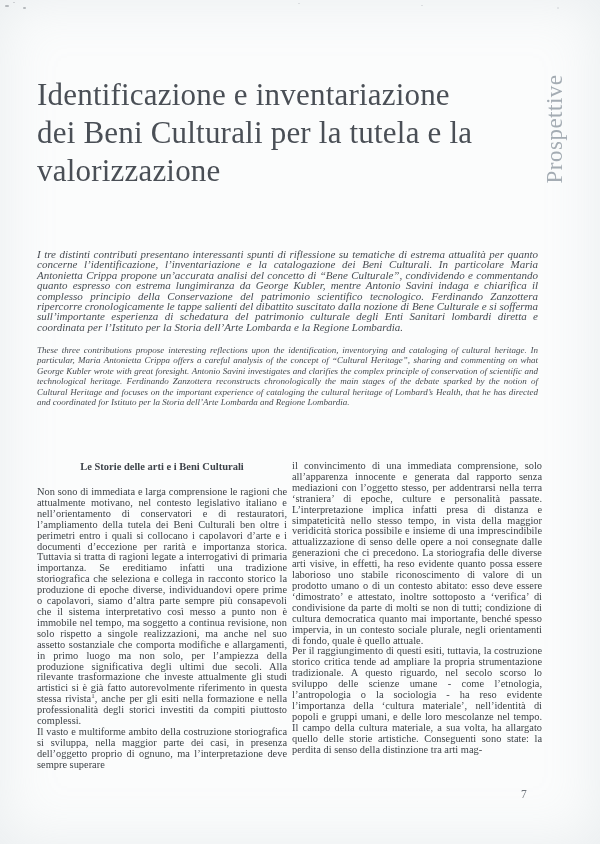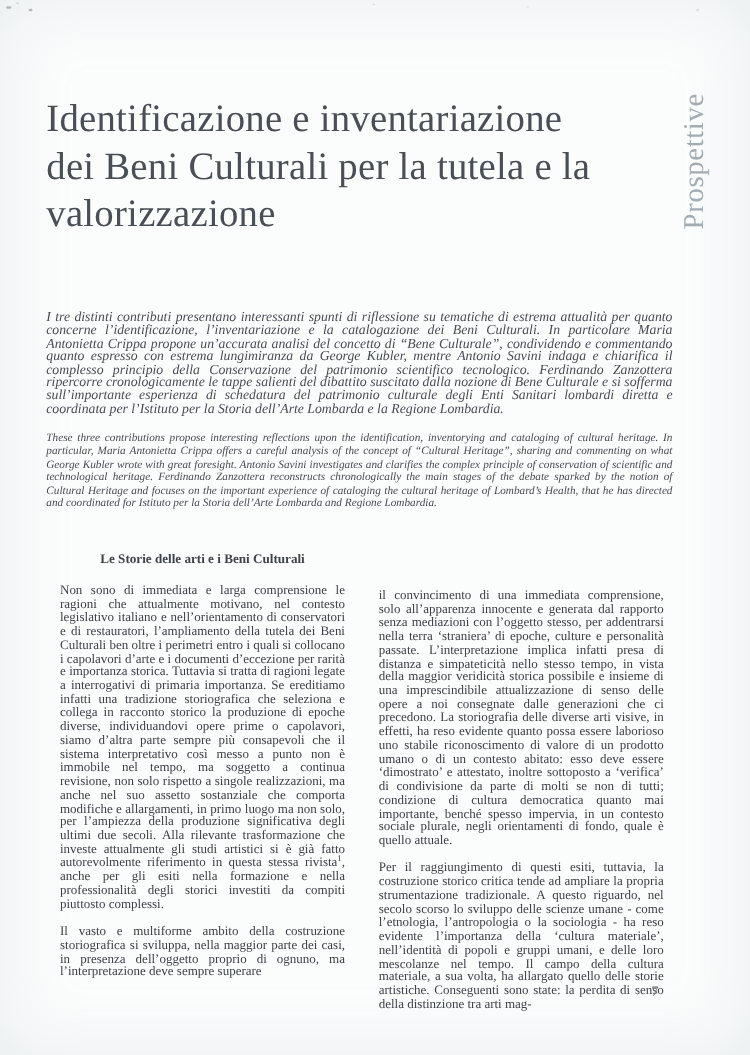--- a/index.html
+++ b/index.html
@@ -33,28 +33,28 @@
   }
   .abstract-en-heading {
     position:absolute; left:37px; top:319px; width:501px;
     font-size:10.6px; font-weight:bold; color:#3e434a;
   }
   .abstract-en {
     position:absolute; left:37px; top:336px; width:501px;
     font-size:9px; line-height:10.4px; font-style:italic;
     text-align:justify; color:#474c52;
   }
-  .col-left  { position:absolute; left:37px;  top:442px; width:250px; }
+  .col-left  { position:absolute; left:37px;  top:461px; width:250px; }
   .col-right { position:absolute; left:292px; top:461px; width:250px; }
   .section-heading {
     margin:0 0 15px 0; text-align:center; font-weight:bold;
     font-size:10.5px; color:#3e434a;
   }
   .body-text {
-    margin:11px; font-size:10.4px; line-height:10.9px;
+    margin:0; font-size:10.4px; line-height:10.9px;
     text-align:justify; color:#3d4247;
   }
   .body-text sup { font-size:7px; line-height:0; }
   .side-label {
     position:absolute; left:489px; top:116px; width:132px; height:26px;
     transform:rotate(-90deg);
     font-size:23px; color:#a4acb3; text-align:center;
     letter-spacing:0.5px;
   }
   .page-number {

